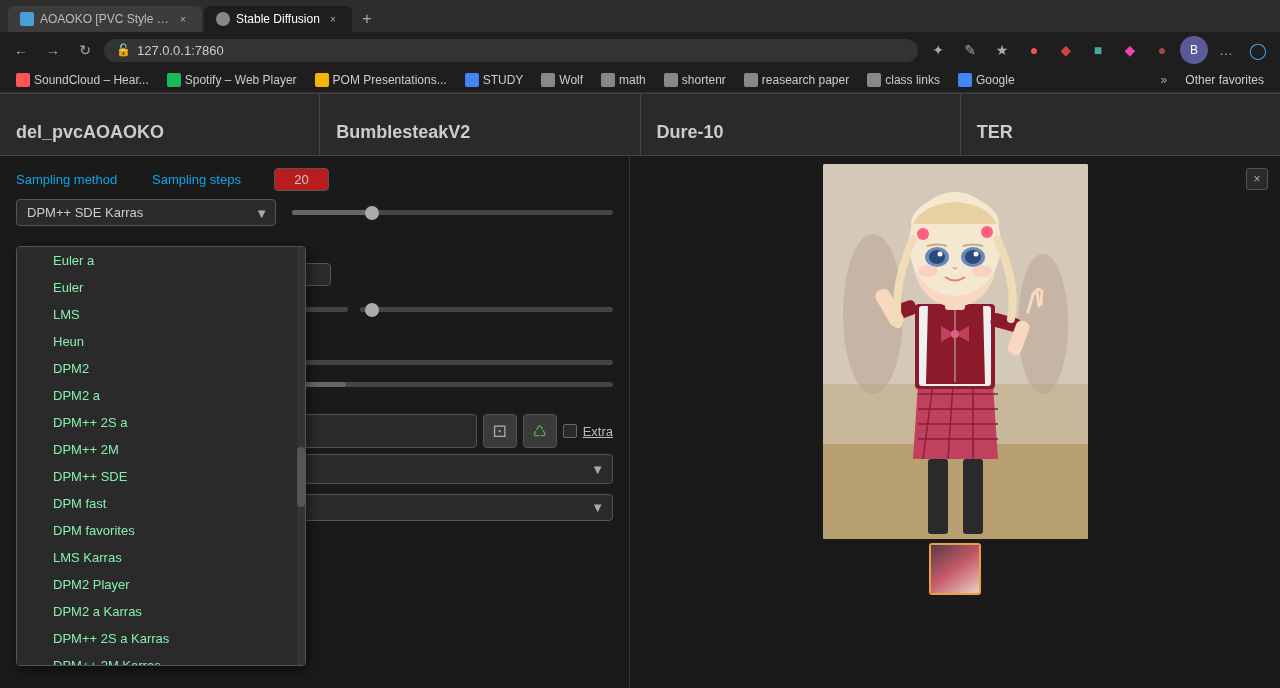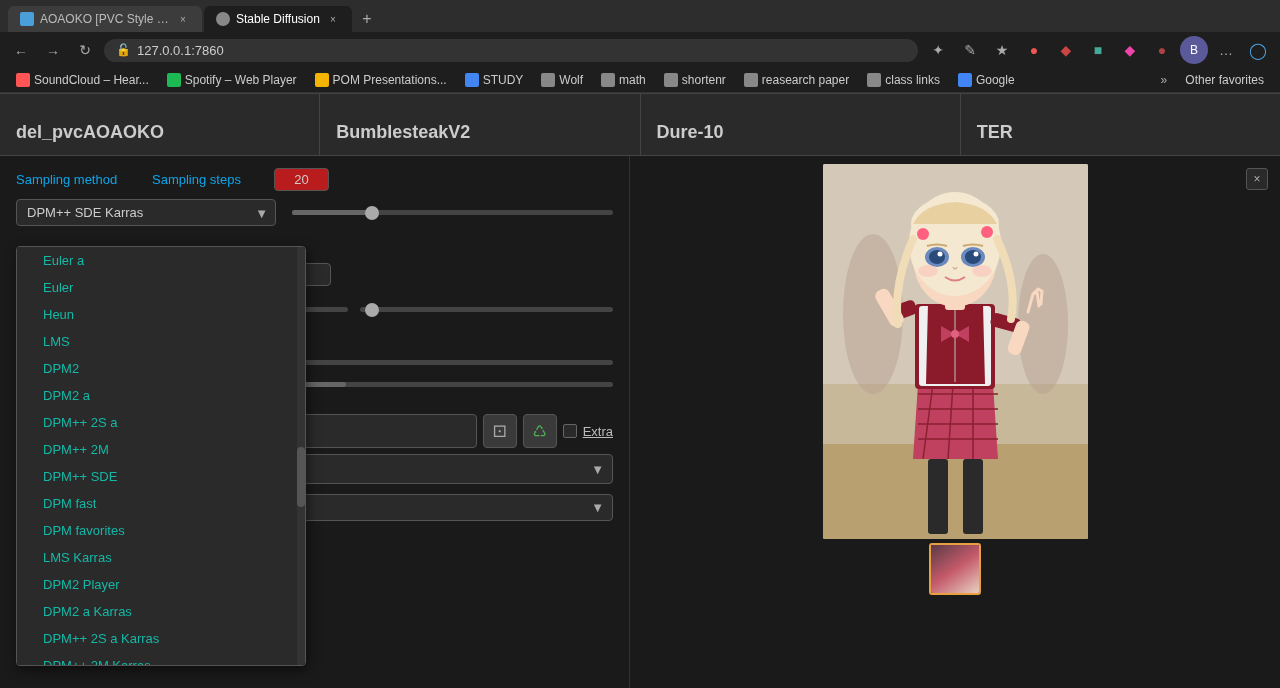--- a/index.html
+++ b/index.html
@@ -256,23 +256,23 @@
       width: 290px;
       background: #2a2a2a;
       border: 1px solid #555;
       border-radius: 4px;
       z-index: 100;
       max-height: 420px;
       overflow-y: auto;
       box-shadow: 2px 4px 12px rgba(0,0,0,0.5);
     }
     .dropdown-menu-item {
-      padding: 6px 4px;
-      cursor: pointer;
-      color: #14b8a6;
+      padding: 6px 14px;
+      cursor: pointer;
+      color: #86efac;
       font-size: 13px;
       display: flex;
       align-items: flex-start;
       gap: 8px;
     }
     .checkmark {
       color: #4caf50;
       font-size: 13px;
       width: 14px;
     }
@@ -635,25 +635,25 @@
         <div class="dropdown-menu-item">
           <span class="checkmark"></span>
           <span>Euler a</span>
         </div>
         <div class="dropdown-menu-item">
           <span class="checkmark"></span>
           <span>Euler</span>
         </div>
         <div class="dropdown-menu-item">
           <span class="checkmark"></span>
+          <span>LMS</span>
+        </div>
+        <div class="dropdown-menu-item">
+          <span class="checkmark"></span>
           <span>Heun</span>
-        </div>
-        <div class="dropdown-menu-item">
-          <span class="checkmark"></span>
-          <span>LMS</span>
         </div>
         <div class="dropdown-menu-item">
           <span class="checkmark"></span>
           <span>DPM2</span>
         </div>
         <div class="dropdown-menu-item">
           <span class="checkmark"></span>
           <span>DPM2 a</span>
         </div>
         <div class="dropdown-menu-item">

